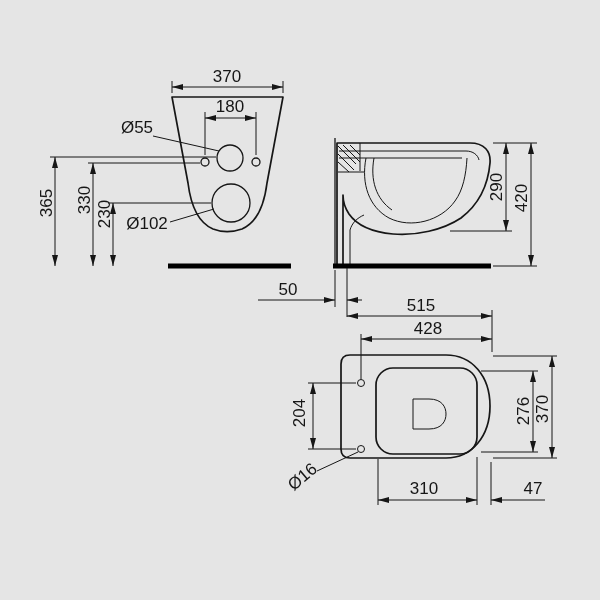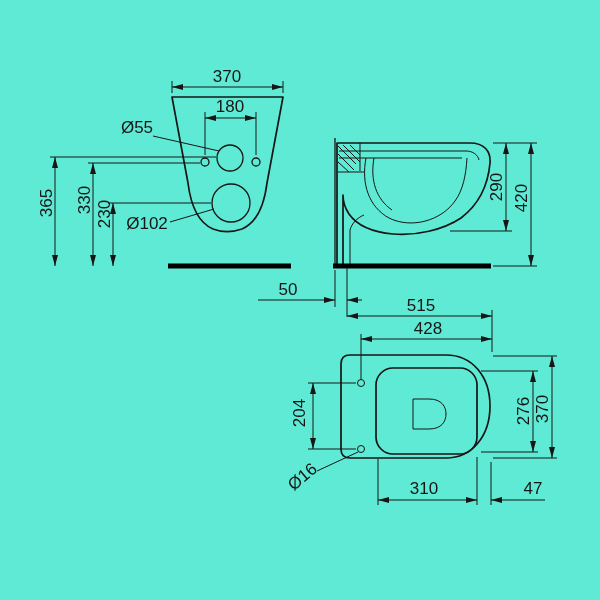--- a/index.html
+++ b/index.html
@@ -1,17 +1,17 @@
 <!DOCTYPE html>
 <html><head>
 <meta charset="utf-8">
 <style>
   html,body { margin:0; padding:0; background:#ffffff; }
   .canvas {
-    width:600px; height:600px; position:relative; background:#5eead4;
+    width:600px; height:600px; position:relative; background:#e5e5e5;
     font-family:"Liberation Sans","DejaVu Sans",sans-serif;
     overflow:hidden;
   }
   svg { display:block; }
   svg text {
     font-family:"Liberation Sans","DejaVu Sans",sans-serif;
     font-size:17px;
     fill:#161616;
   }
   .ln   { stroke:#161616; stroke-width:1;   fill:none; }

